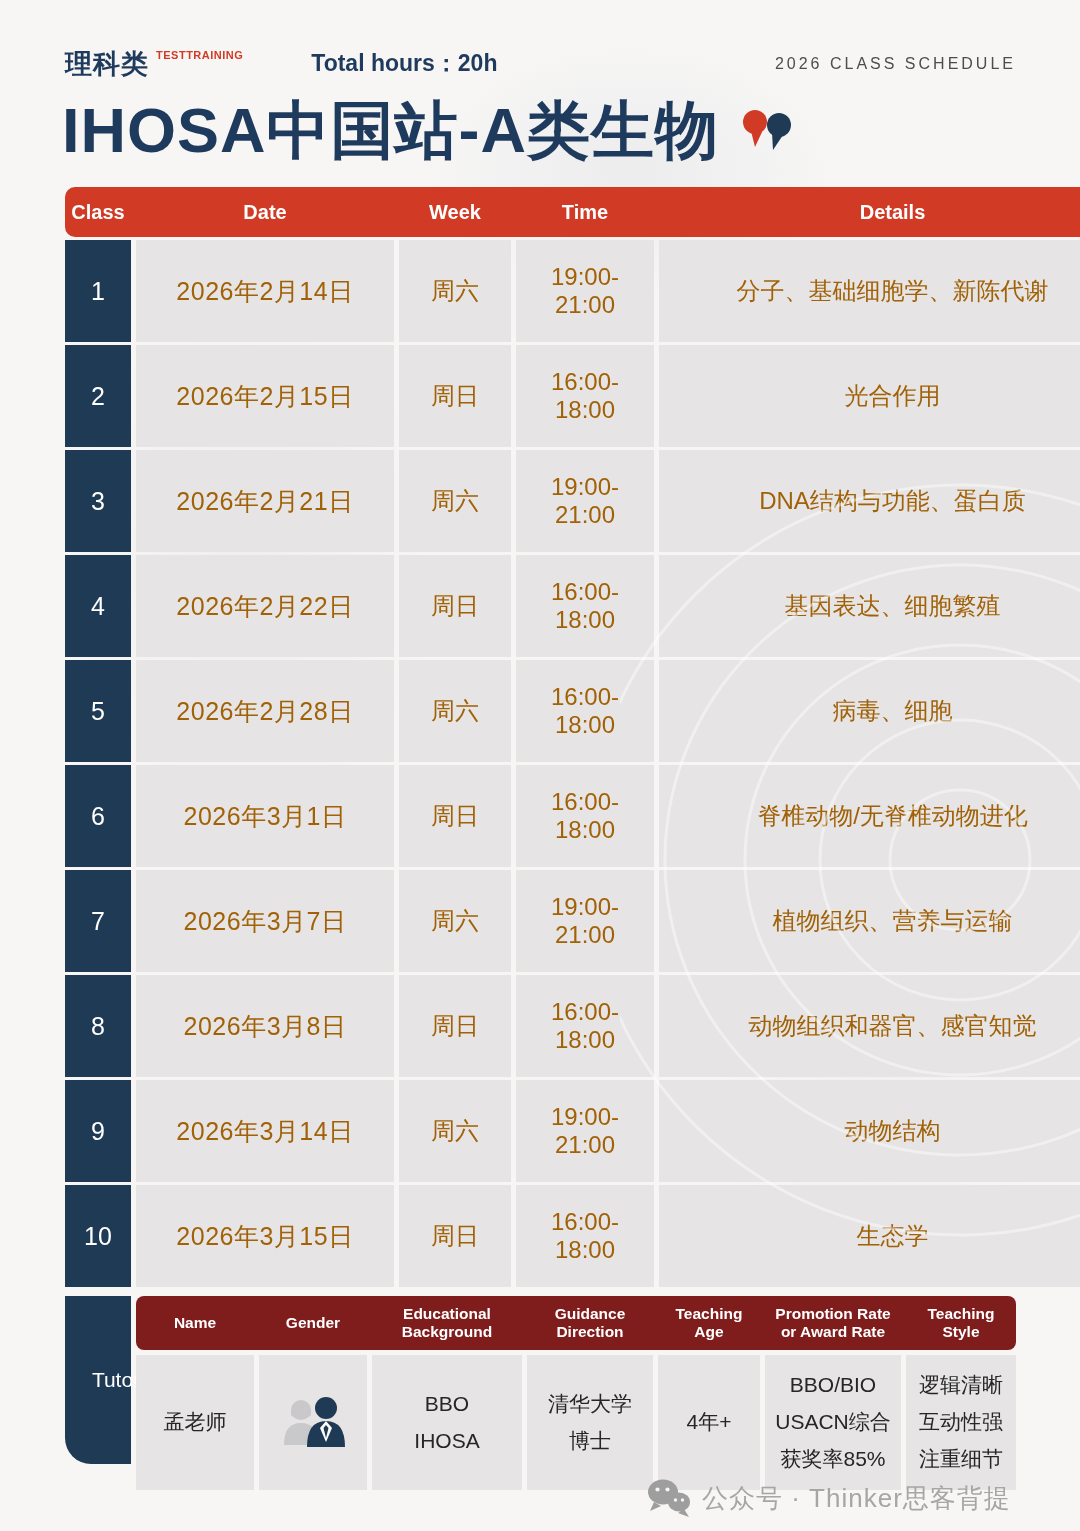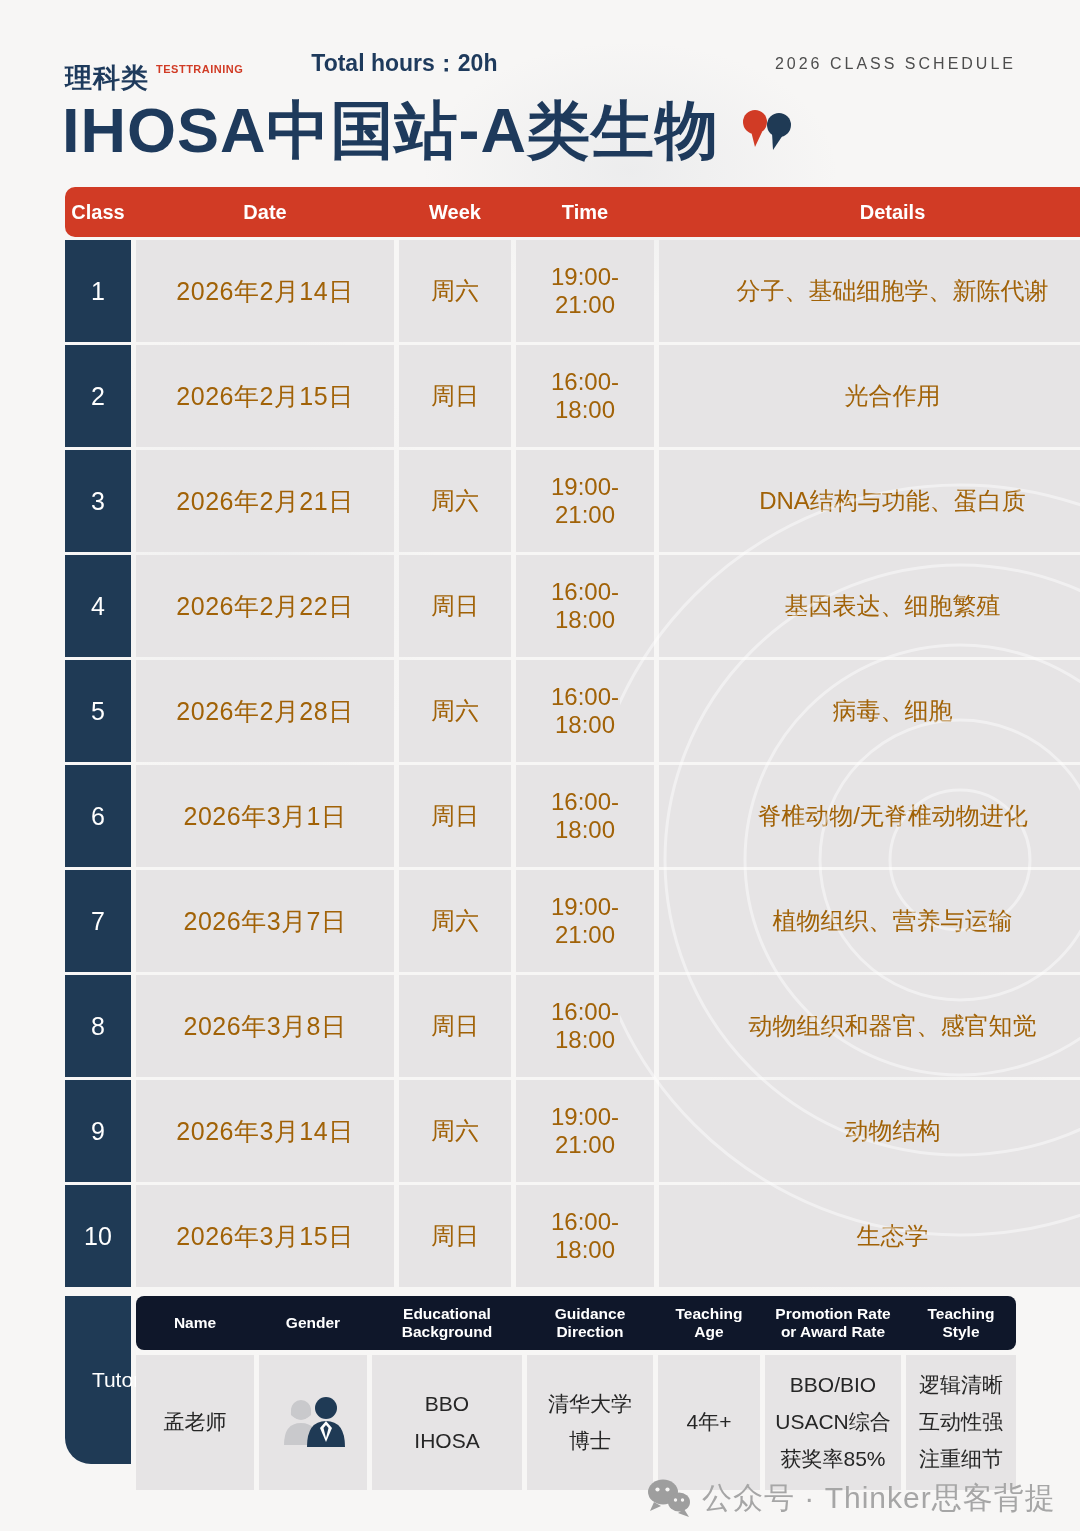--- a/index.html
+++ b/index.html
@@ -11,21 +11,21 @@
   }
   
   .deco-blob { position:absolute; border-radius:50%; pointer-events:none; }
   .blob1 { left:420px; top:40px;  width:420px; height:260px; background:radial-gradient(ellipse at center, rgba(170,178,190,0.14), transparent 70%); }
   .blob2 { left:60px;  top:300px; width:380px; height:520px; background:radial-gradient(ellipse at center, rgba(170,178,190,0.10), transparent 70%); }
   .blob3 { left:700px; top:900px; width:360px; height:420px; background:radial-gradient(ellipse at center, rgba(170,178,190,0.08), transparent 70%); }
   .swirl { position:absolute; left:620px; top:480px; pointer-events:none; z-index:3; }
 
   
   .topbar { position:absolute; left:65px; top:46px; width:951px; display:flex; align-items:flex-start; z-index:4; }
-  .brand { display:flex; align-items:flex-start; gap:7px;margin-top:14px; }
+  .brand { display:flex; align-items:flex-start; gap:7px; }
   .brand-cn { font-size:27px; font-weight:900; color:#1e3a5c; letter-spacing:1px; }
   .brand-en { display:flex; flex-direction:row; font-size:11px; font-weight:800; color:#d13b25; line-height:1.1; margin-top:3px; letter-spacing:0.5px; }
   .total-hours { margin-left:68px; margin-top:2px; font-size:23px; font-weight:800; color:#1e3a5c; }
   .schedule-label { margin-left:auto; margin-top:9px; font-size:16px; color:#4d4d4d; letter-spacing:3px; font-weight:500; }
 
   
   .title-row { position:absolute; left:62px; top:94px; z-index:4; display:flex; align-items:center; }
   .page-title { font-size:63px; font-weight:900; color:#1e3a5c; letter-spacing:1px; line-height:1.15; }
   .quote-icon { margin-left:22px; margin-top:2px; }
 
@@ -50,36 +50,36 @@
   
   .tutor { position:absolute; left:65px; top:1296px; width:951px; z-index:4;
            display:grid; grid-template-columns:66px 1fr; column-gap:5px; }
   .tutor-label {
     background:#1f3a55; border-radius:0 0 0 26px; color:#ffffff; height:168px;
     display:flex; align-items:center; justify-content:center; font-weight:400; font-size:21px;padding-left:36px;
   }
   .tutor-right { }
   .tutor-head {
     display:grid; grid-template-columns:118px 108px 150px 126px 102px 136px 1fr; column-gap:5px;
-    background:#0f172a; border-radius:8px; height:54px; align-items:center;
+    background:#7f1d1d; border-radius:8px; height:54px; align-items:center;
   }
   .tutor-head .th { color:#fff; font-weight:800; font-size:15.5px; line-height:1.15; text-align:center; padding:0 4px; }
   .tutor-row {
     display:grid; grid-template-columns:118px 108px 150px 126px 102px 136px 1fr; column-gap:5px;
     margin-top:5px; height:135px;
   }
   .tcell {
     background:#e6e4e5; display:flex; flex-direction:column; align-items:center; justify-content:center;
     font-size:21px; color:#262626; text-align:center; line-height:1.75; padding:0 3px;
   }
 
   
   .watermark { position:absolute; left:646px; top:1477px; z-index:5;
                display:flex; align-items:center; gap:10px; color:#a6a6a6; }
-  .watermark-text { font-size:30px; letter-spacing:1px; }
+  .watermark-text { font-size:26px; letter-spacing:1px; }
 </style>
 </head>
 <body>
 
 <div class="page">
 
   <div class="deco-blob blob1"></div>
   <div class="deco-blob blob2"></div>
   <div class="deco-blob blob3"></div>
   <svg class="swirl" width="460" height="760" viewBox="0 0 460 760">

